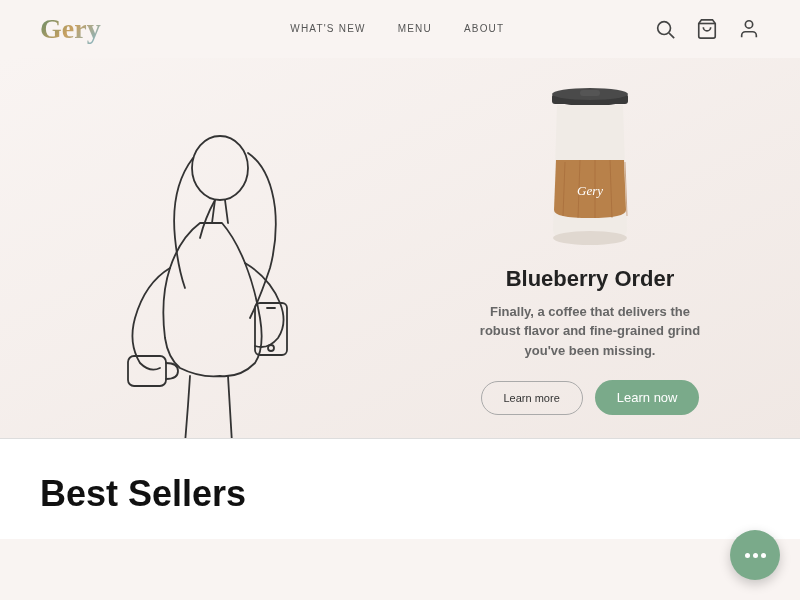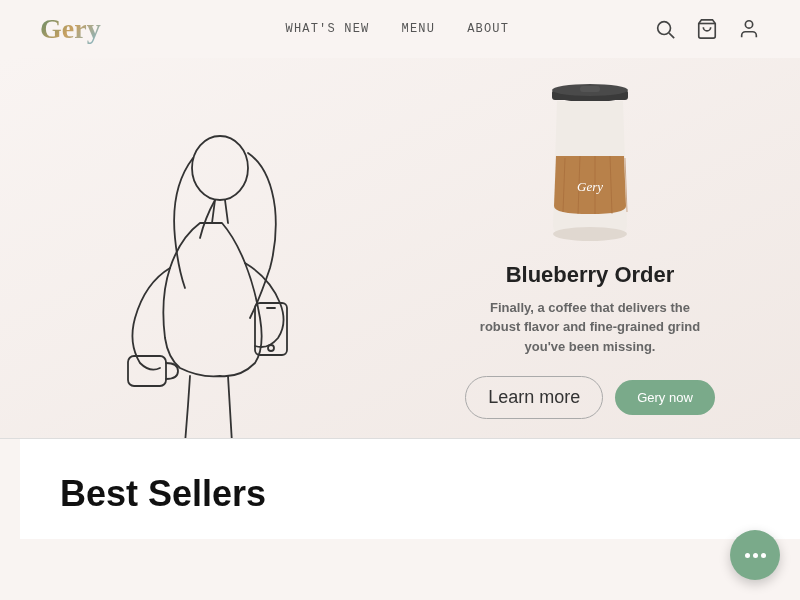--- a/index.html
+++ b/index.html
@@ -31,28 +31,27 @@
       margin-right: auto;
       line-height: 1.2;
     }
     .nav {
       display: flex;
       gap: 32px;
       margin-right: auto;
       margin-left: 40px;
     }
     .nav-item {
-      font-size: 12px;
+      font-size: 10px;
       font-weight: 500;
       letter-spacing: 1.2px;
       color: #555;
       text-transform: uppercase;
       cursor: pointer;
       text-decoration: none;
-      font-family: Liberation Mono, monospace;
     }
     .header-icons {
       display: flex;
       gap: 20px;
       align-items: center;
     }
     .header-icon {
       width: 22px;
       height: 22px;
       cursor: pointer;
@@ -118,21 +117,21 @@
       display: flex;
       gap: 12px;
       align-items: center;
     }
     .btn-outline {
       padding: 10px 22px;
       border: 1.5px solid #aaa;
       border-radius: 25px;
       background: transparent;
       color: #333;
-      font-size: 18px;
+      font-size: 11px;
       cursor: pointer;
     }
     .btn-solid {
       padding: 10px 22px;
       border: none;
       border-radius: 25px;
       background: #7aaa8a;
       color: white;
       font-size: 13px;
       cursor: pointer;
@@ -146,21 +145,20 @@
     }
 
     
     .best-sellers {
       background: #fff;
       padding: 30px 40px 20px;
       display: flex;
       align-items: center;
       justify-content: space-between;
       height: 100px;
-      margin-left: 20px;
     }
     .best-sellers-title {
       font-size: 36px;
       font-weight: 800;
       color: #111;
     }
 
     
     .chat-bubble {
       position: fixed;
@@ -271,21 +269,21 @@
 
         <rect x="55" y="10" width="20" height="6" rx="3" fill="#555"></rect>
       </svg>
     </div>
 
     <h2 class="product-title">Blueberry Order</h2>
     <p class="product-desc">Finally, a coffee that delivers the robust flavor and fine-grained grind you've been missing.</p>
 
     <div class="hero-buttons">
       <button class="btn-outline">Learn more</button>
-      <button class="btn-solid">Gery now</button>
+      <button class="btn-solid">Learn now</button>
     </div>
   </div>
 </section>
 
 <div class="divider"></div>
 
 <section class="best-sellers">
   <h2 class="best-sellers-title">Best Sellers</h2>
 </section>
 

